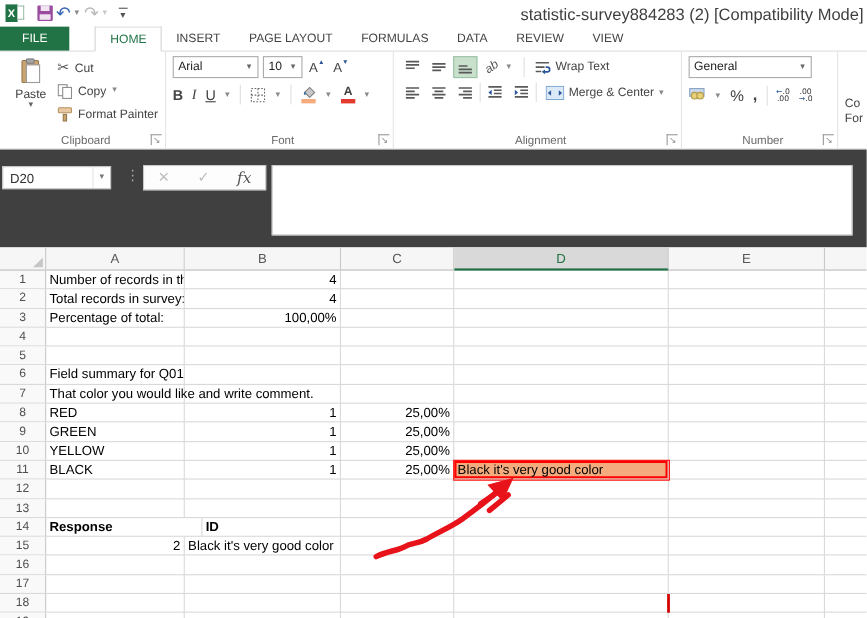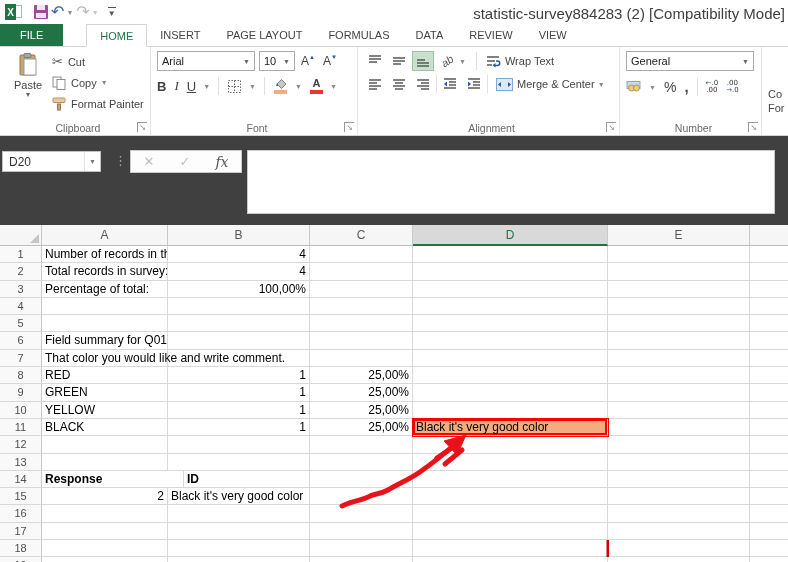--- a/index.html
+++ b/index.html
@@ -40,36 +40,36 @@
   .pastebtn{width:44px;text-align:center;font-size:11px;color:#444;padding-top:2px;}
   .pastebtn .pdd{font-size:7px;color:#666;}
   .clipacts{display:flex;flex-direction:column;margin-left:2px;}
   .act{display:flex;align-items:center;height:21px;font-size:11px;color:#444;gap:5px;white-space:nowrap;}
   .scis{font-family:"DejaVu Sans",sans-serif;font-size:13px;color:#555;}
   .g-font{width:207px;}
   .frow{display:flex;align-items:center;gap:4px;margin-bottom:6px;}
   .sel{border:1px solid #ABABAB;background:#FFF;font-size:11px;color:#222;height:20px;
        display:flex;align-items:center;justify-content:space-between;padding:0 4px;}
   .sel .car{font-size:7px;color:#666;margin-left:4px;}
-  .fname{width:98px;} .fsize{width:36px;}
+  .fname{width:78px;} .fsize{width:36px;}
   .szbtn{font-size:12px;color:#444;display:flex;align-items:flex-start;padding:0 2px;}
   .szbtn sup{font-size:6px;color:#2B579A;}
   .frow2{display:flex;align-items:center;gap:8px;font-size:13px;color:#444;margin-top:2px;}
   .bld{font-weight:bold;} .itl{font-style:italic;font-family:"Liberation Serif",serif;} .und{text-decoration:underline;}
   .vsep{width:1px;height:18px;background:#E0E0E0;}
   .stack{display:flex;flex-direction:column;align-items:center;line-height:10px;}
   .cbar{width:13px;height:3.5px;margin-top:1px;}
   .g-align{width:262px;}
   .arow{display:flex;align-items:center;gap:2px;margin-bottom:3px;}
   .aico{width:22px;height:20px;display:flex;align-items:center;justify-content:center;}
   .aico.on{background:#C8E0CC;border:1px solid #9CC3A5;}
   .albl{font-size:11px;color:#444;display:flex;align-items:center;gap:4px;margin-left:6px;white-space:nowrap;}
   .orient{font-size:11px;font-style:italic;color:#555;transform:rotate(-35deg);display:inline-block;}
   .g-num{width:142px;}
-  .nsel{width:128px;margin-bottom:7px;}
+  .nsel{width:112px;margin-bottom:7px;}
   .nrow{display:flex;align-items:center;gap:8px;color:#444;}
   .pct{font-size:14px;} .cma{font-size:15px;font-weight:bold;line-height:10px;}
   .decb{font-size:7px;line-height:7.5px;color:#333;text-align:center;font-family:"DejaVu Sans",sans-serif;}
   .decb .bl{color:#2B579A;}
   .g-more{width:26px;border-right:none;padding:40px 0 0 6px;font-size:11px;color:#444;line-height:14px;}
   
   .fstrip{height:89px;background:#404040;position:relative;}
   .namebox{position:absolute;left:2px;top:15px;width:99px;height:21px;background:#FFF;border:1px solid #C3C3C3;
            display:flex;align-items:center;font-size:12px;color:#333;}
   .nbt{flex:1;padding-left:6px;}

